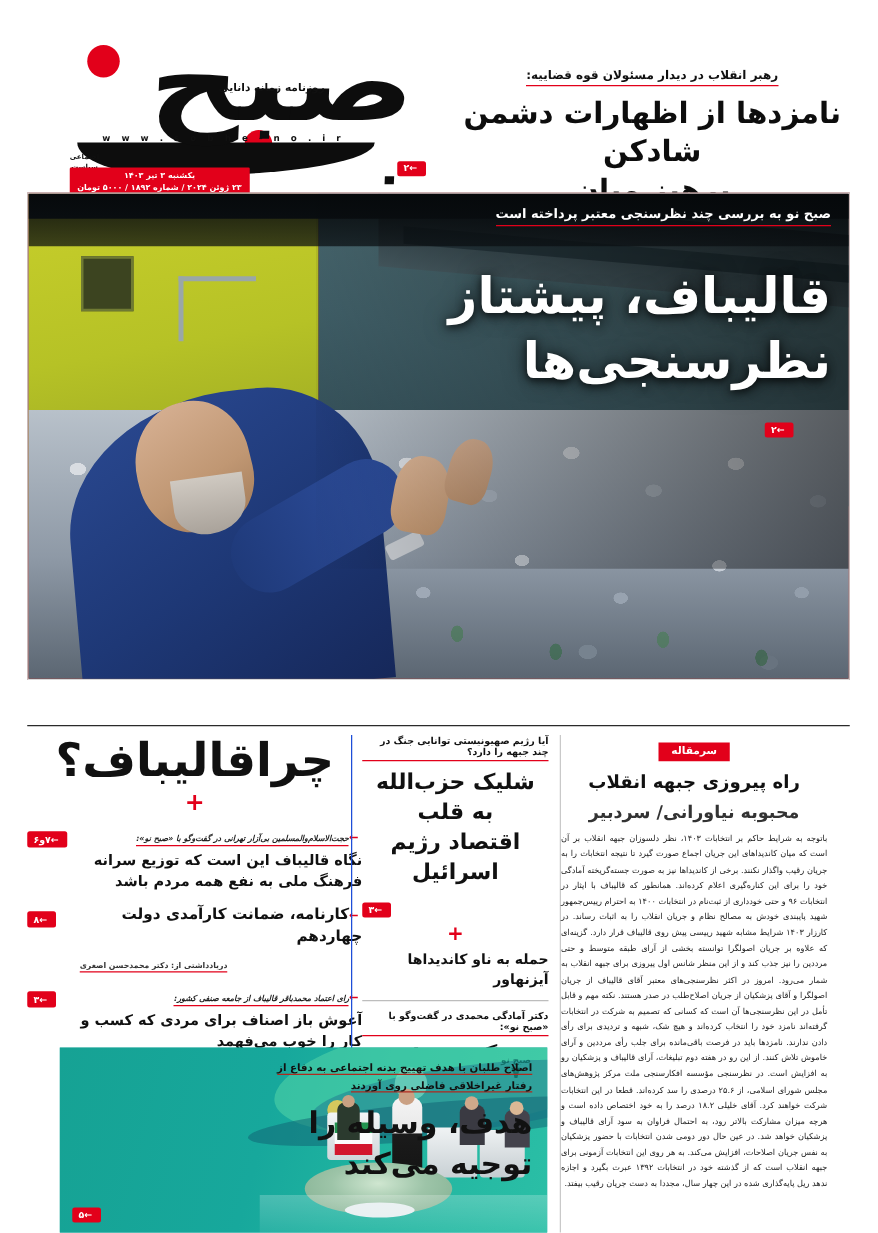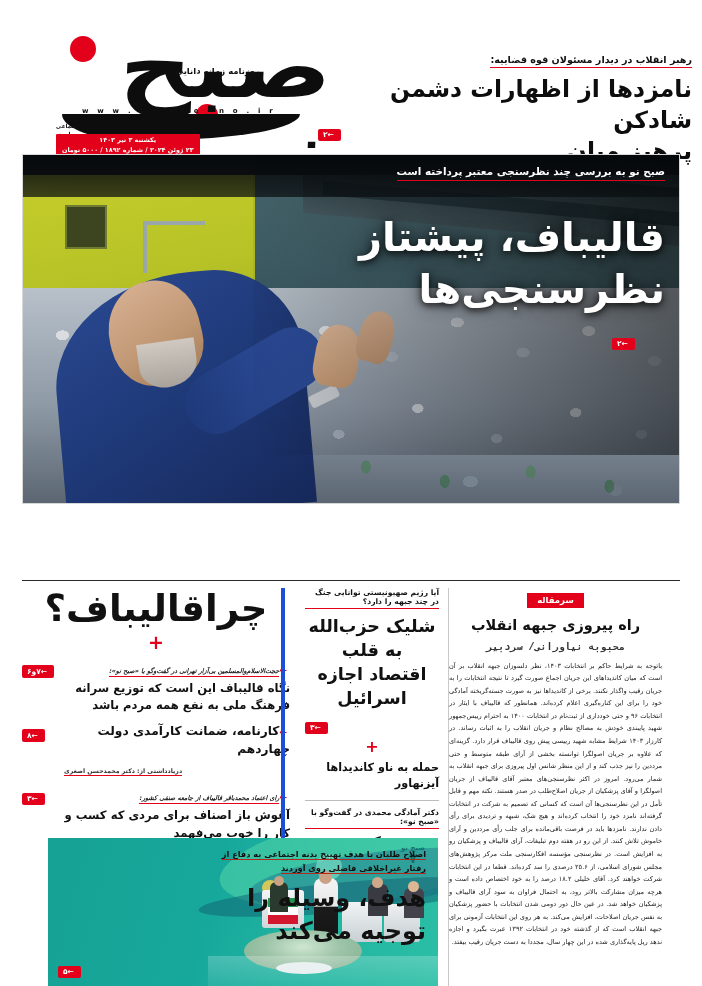--- a/index.html
+++ b/index.html
@@ -118,21 +118,21 @@
     font-weight: bold;
     border-radius: 1px;
   }
   .date-ribbon div { white-space: nowrap; }
 
   .lead-head {
     position: absolute;
     right: 10px;
     top: 48px;
     width: 340px;
-    text-align: right;
+    text-align: center;
   }
   .lead-kicker {
     font-size: 9.6px;
     font-weight: bold;
     color: #111;
     border-bottom: 1.2px solid #e2001a;
     display: inline-block;
     padding-bottom: 1.5px;
     margin-bottom: 6px;
   }
@@ -160,21 +160,21 @@
     left: 318px;
     top: 122px;
   }
 
   
   .hero {
     position: absolute;
     left: 22px;
     top: 154px;
     width: 658px;
-    height: 350px;
+    height: 390px;
     overflow: hidden;
     background: #7f1d1d;
     border: 1px solid #d8d8d8;
     box-sizing: border-box;
   }
   .hero-photo { position: absolute; inset: 0; overflow: hidden; }
   .wall-yellow {
     position: absolute;
     left: 0; top: 0;
     width: 232px; height: 270px;
@@ -420,46 +420,45 @@
   }
   .edit-title {
     font-size: 14.5px;
     font-weight: bold;
     color: #111;
     text-align: center;
     line-height: 1.35;
     margin-bottom: 5px;
   }
   .edit-author {
-    font-size: 10px;
+    font-size: 14px;
     color: #333;
     text-align: center;
     margin-bottom: 7px;
     font-weight: bold;
-    font-family: Liberation Mono, monospace;
   }
   .edit-body {
     font-size: 6.55px;
     line-height: 1.92;
     color: #1a1a1a;
     text-align: justify;
     text-justify: inter-word;
   }
   .edit-body p { margin: 0 0 2px 0; }
 
   
   .col-mid {
     position: absolute;
     right: 245px;
     top: 8px;
     width: 158px;
     height: 300px;
     box-sizing: border-box;
-    border-left: 4px solid #1d4ed8;
-    padding-left: 20px;
+    border-left: 1px solid #1d4ed8;
+    padding-left: 8px;
   }
   .mid-kicker {
     font-size: 7.6px;
     font-weight: bold;
     color: #111;
     border-bottom: 1px solid #e2001a;
     display: inline-block;
     padding-bottom: 1.5px;
     margin-bottom: 5px;
     text-align: right;
@@ -884,21 +883,21 @@
         <div class="item-head">آغوش باز اصناف برای مردی که کسب و کار را خوب می‌فهمد</div>
       </div>
     </div>
 
     <div class="col-mid">
       <div style="text-align:right;">
         <span class="mid-kicker">آیا رژیم صهیونیستی توانایی جنگ در چند جبهه را دارد؟</span>
       </div>
       <div class="mid-title">
         <div>شلیک حزب‌الله به قلب</div>
-        <div>اقتصاد اجازه اسرائیل</div>
+        <div>اقتصاد رژیم اسرائیل</div>
       </div>
       <div class="badge-row-l">
         <span class="pagebadge"><span class="arw">←</span><span>۳</span></span>
       </div>
 
       <div class="plus-sep">+</div>
 
       <div class="mid-title-sm">حمله به ناو کاندیداها آیزنهاور</div>
 
       <hr class="hr-thin">

